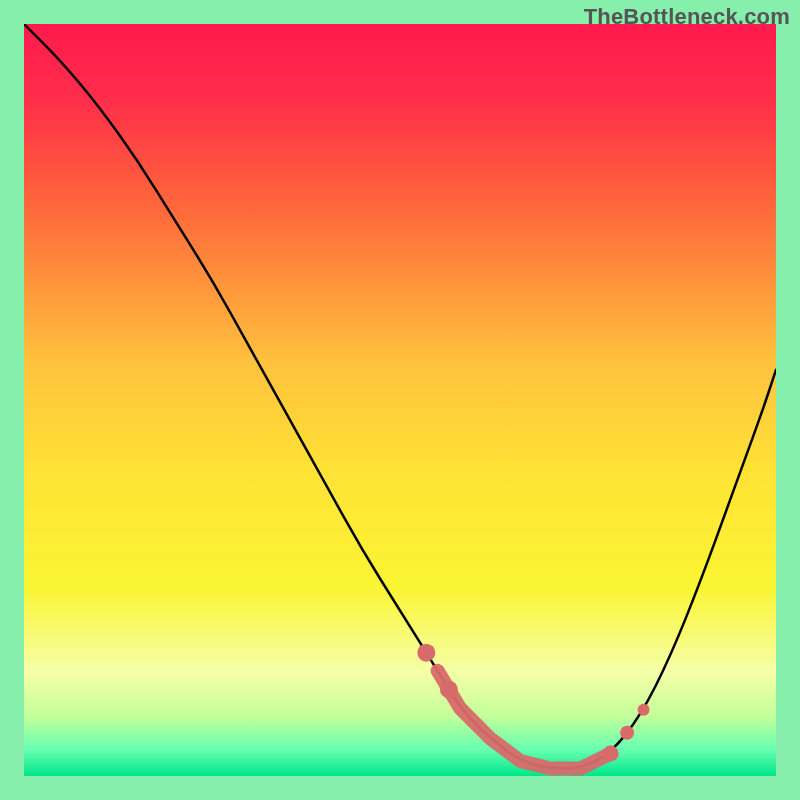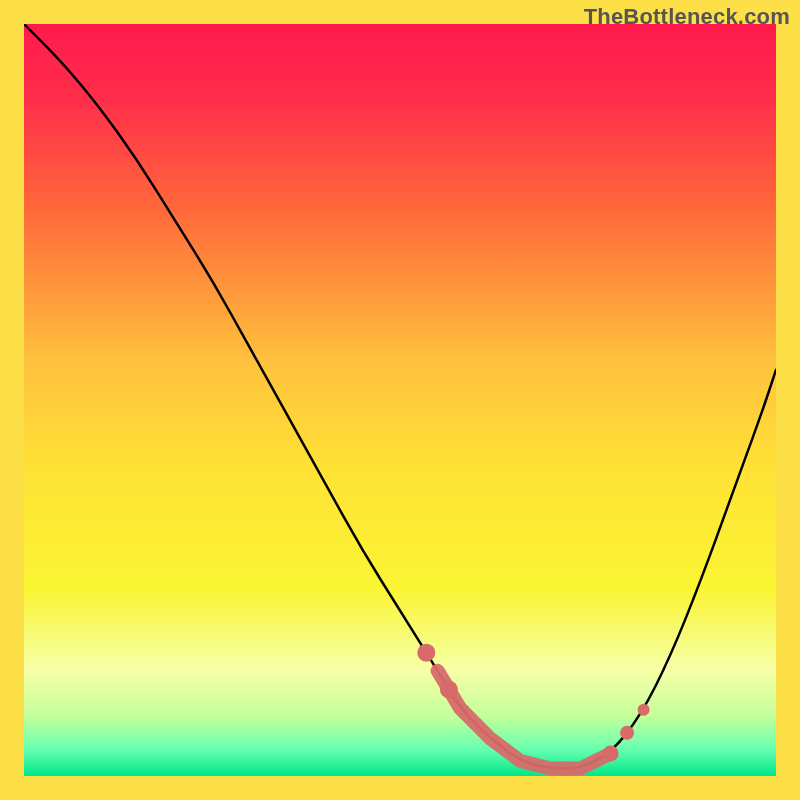--- a/index.html
+++ b/index.html
@@ -8,21 +8,21 @@
     width: 800px;
     height: 800px;
     background: #000;
     overflow: hidden;
     font-family: Arial, Helvetica, sans-serif;
   }
   .stage {
     position: relative;
     width: 800px;
     height: 800px;
-    background: #fde047;
+    background: #86efac;
   }
   .watermark {
     position: absolute;
     top: 4px;
     right: 10px;
     color: #555;
     font-size: 22px;
     font-weight: 600;
     letter-spacing: 0.2px;
     z-index: 5;

